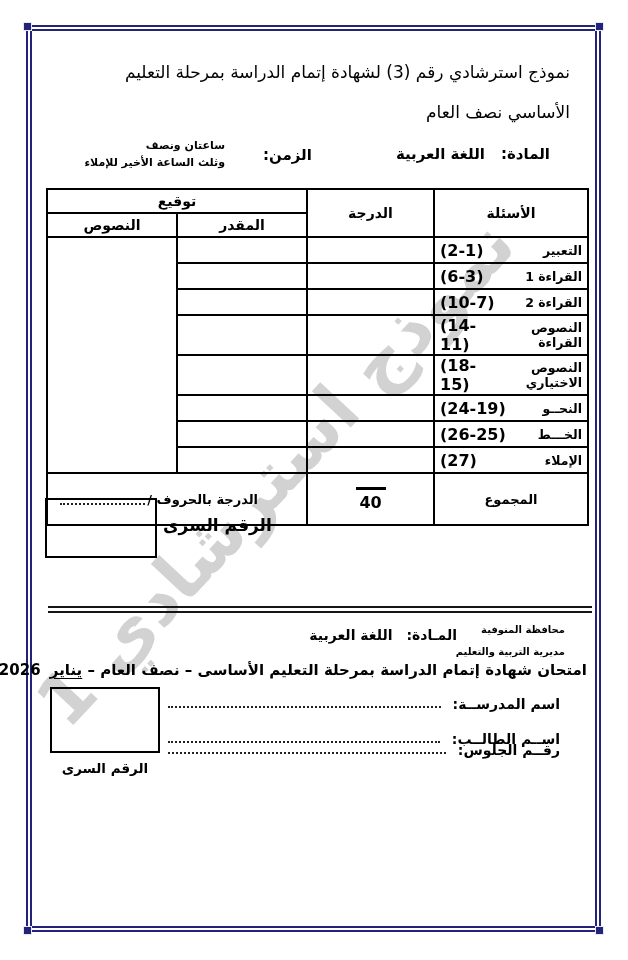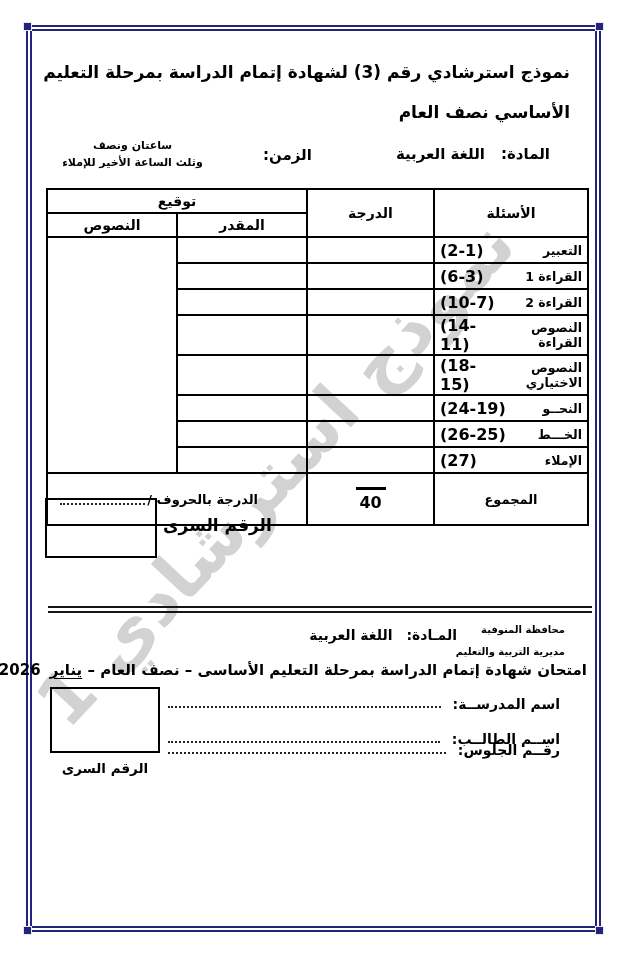--- a/index.html
+++ b/index.html
@@ -15,24 +15,24 @@
 
   
   .watermark{position:absolute;left:30px;top:395px;width:560px;text-align:center;
     font-size:70px;font-weight:bold;color:#d2d2d2;transform:rotate(-47deg);
     white-space:nowrap;z-index:2;direction:rtl;letter-spacing:4px;}
 
   .content{position:absolute;inset:0;z-index:3;}
 
   
   .title{position:absolute;top:52px;right:58px;left:40px;text-align:right;
-    font-size:17px;font-weight:bold;line-height:40px;white-space:nowrap;}
+    font-size:17px;font-weight:normal;line-height:40px;white-space:nowrap;}
   .meta-subject{position:absolute;top:145px;right:78px;font-size:15px;font-weight:bold;display:flex;gap:16px;}
   .meta-time-label{position:absolute;top:146px;left:263px;font-size:15px;font-weight:bold;}
-  .meta-time-note{position:absolute;top:137px;left:40px;width:185px;text-align:center;
+  .meta-time-note{position:absolute;top:137px;left:40px;width:185px;text-align:right;
     font-size:11px;font-weight:bold;line-height:17px;}
 
   
   .gt{position:absolute;top:188px;right:39px;border-collapse:collapse;direction:rtl;table-layout:fixed;background:transparent;}
   .gt th,.gt td{border:2px solid #000;padding:0;background:transparent;}
   .gt th{font-size:14px;font-weight:bold;height:22px;text-align:center;}
   .gt td.cell{height:24px;}
   .qrow{display:flex;justify-content:space-between;align-items:center;padding:0 5px;
     font-size:12.5px;font-weight:bold;}
   .qrange{font-size:16px;font-weight:bold;}

